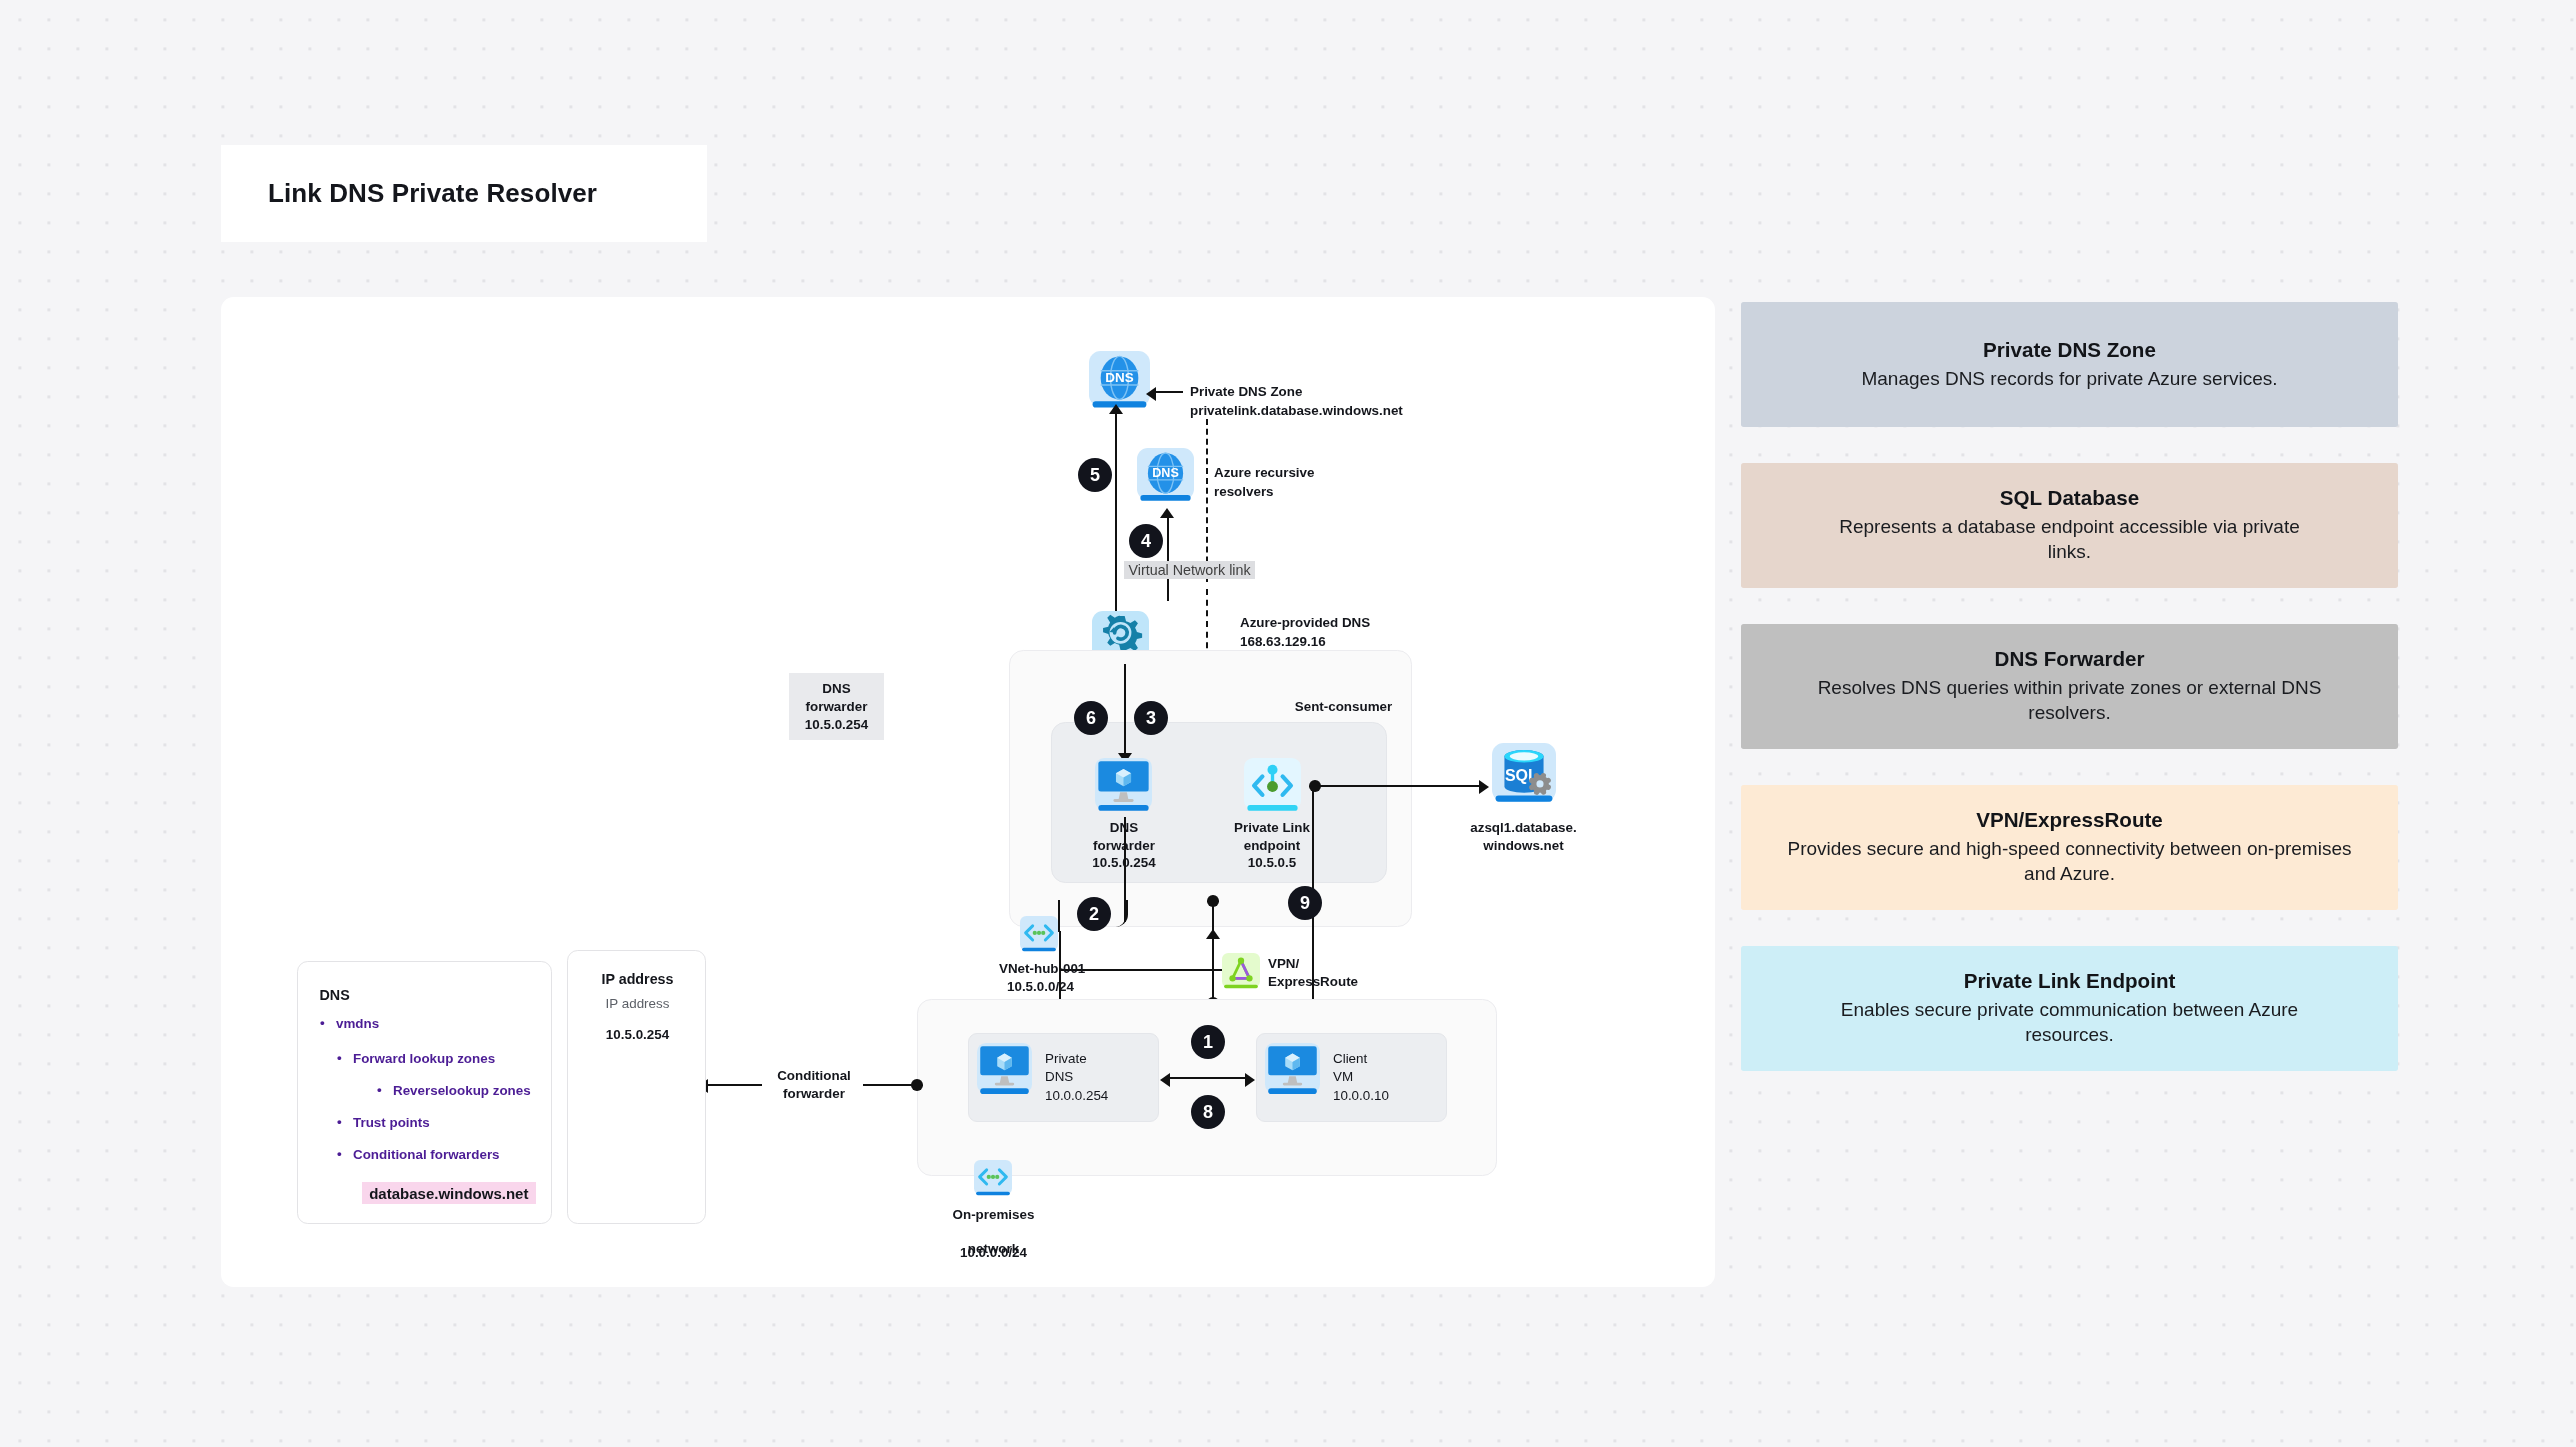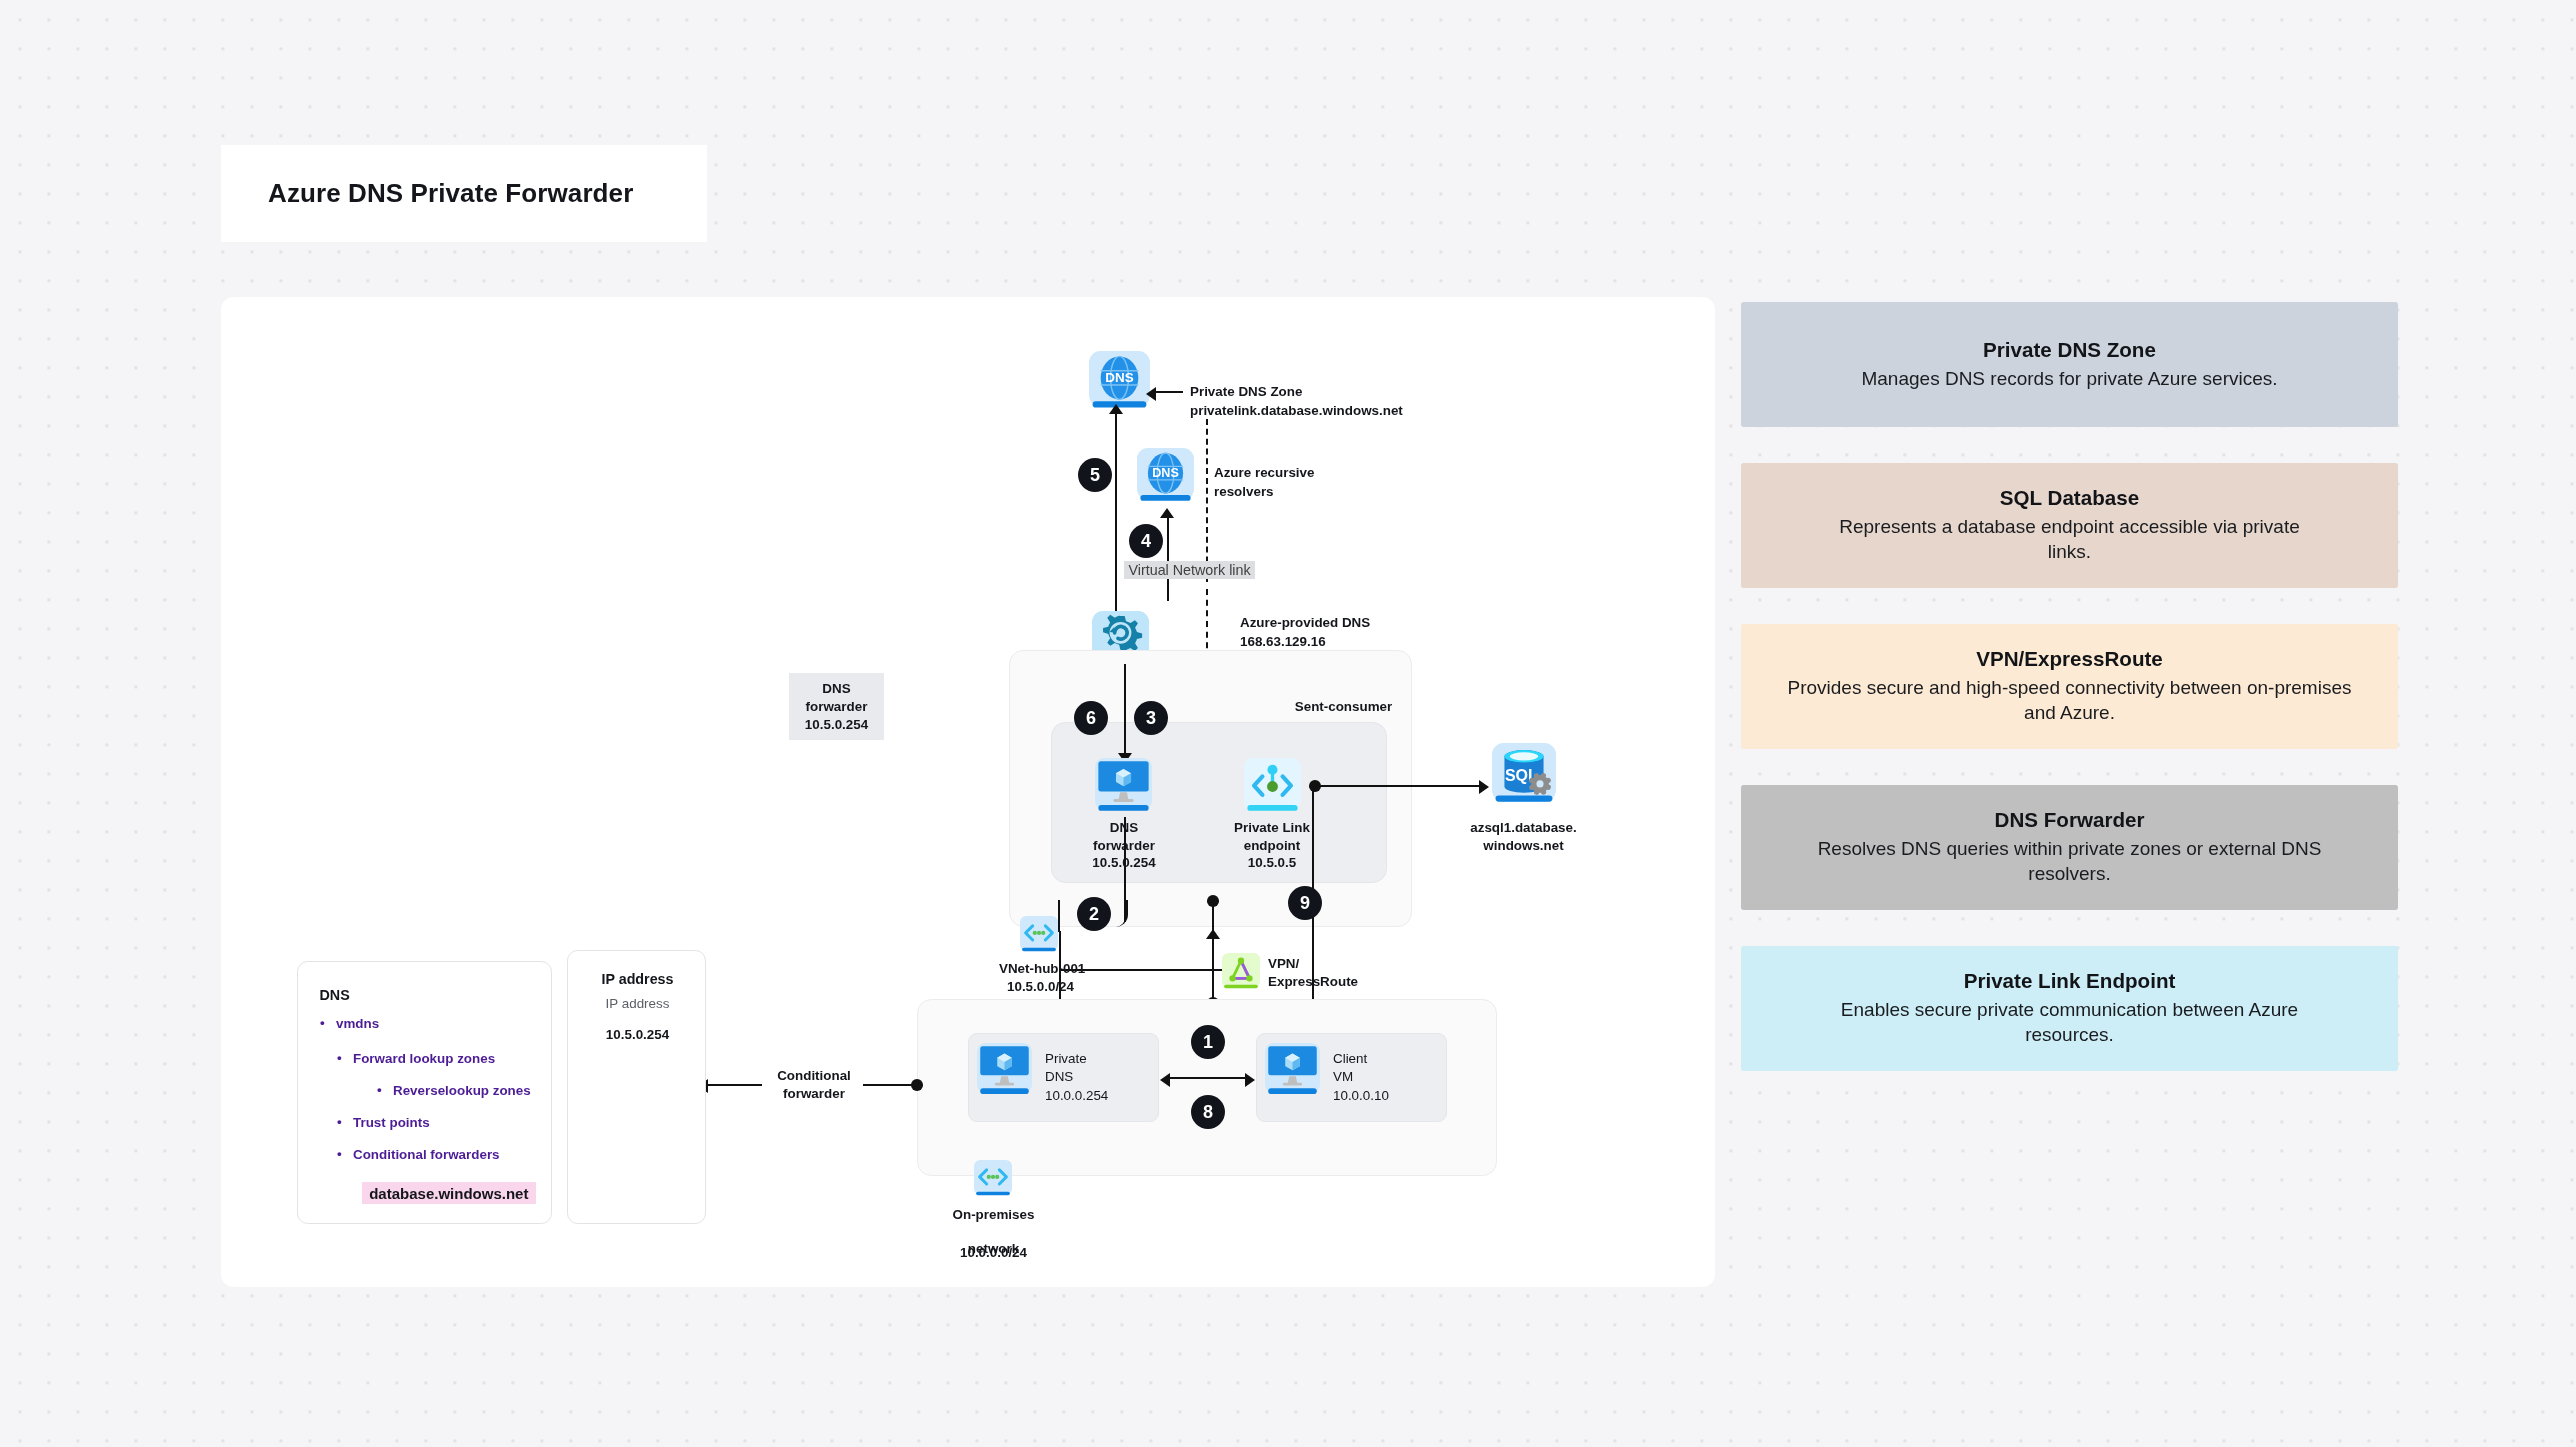--- a/index.html
+++ b/index.html
@@ -113,21 +113,21 @@
   }
   .card .ct { font-size: 20.6px; font-weight: bold; color: #121418; margin-bottom: 3.6px; }
   .card .cd { font-size: 19px; color: #1a1c20; line-height: 1.34; }
 </style>
 </head>
 <body>
 
 <div id="root">
 
   <div class="title-card">
-    <div class="t">Azure DNS Private Forwarder</div>
+    <div class="t">Link DNS Private Resolver</div>
   </div>
 
   <div class="canvas"></div>
 
   <div class="ico" style="left:1089px; top:351px;">
     <svg width="61" height="61" viewBox="0 0 68 68">
       <rect x="0" y="0" width="68" height="62" rx="13" fill="#cfe8fb"></rect>
       <rect x="4" y="56" width="60" height="7" rx="3.5" fill="#0f82df"></rect>
       <ellipse cx="34" cy="30" rx="21" ry="24" fill="#2391e8"></ellipse>
       <g stroke="#7ec3f5" stroke-width="1.6" fill="none">
@@ -396,28 +396,28 @@
 
   <div class="legend">
     <div class="card" style="background:#ccd3dd; height:125px;">
       <div class="ct">Private DNS Zone</div>
       <div class="cd" style="max-width:465px;">Manages DNS records for private Azure services.</div>
     </div>
     <div class="card" style="background:#e6d6cc; height:125px;">
       <div class="ct">SQL Database</div>
       <div class="cd" style="max-width:483px;">Represents a database endpoint accessible via private links.</div>
     </div>
+    <div class="card" style="background:#bfbfbf; height:125px;">
+      <div class="ct">DNS Forwarder</div>
+      <div class="cd" style="max-width:546px;">Resolves DNS queries within private zones or external DNS resolvers.</div>
+    </div>
     <div class="card" style="background:#fdead4; height:125px;">
       <div class="ct">VPN/ExpressRoute</div>
       <div class="cd" style="max-width:573px;">Provides secure and high-speed connectivity between on-premises and Azure.</div>
     </div>
-    <div class="card" style="background:#bfbfbf; height:125px;">
-      <div class="ct">DNS Forwarder</div>
-      <div class="cd" style="max-width:546px;">Resolves DNS queries within private zones or external DNS resolvers.</div>
-    </div>
     <div class="card" style="background:#cdeef7; height:125px;">
       <div class="ct">Private Link Endpoint</div>
       <div class="cd" style="max-width:528px;">Enables secure private communication between Azure resources.</div>
     </div>
   </div>
 
 </div>
 
 
 </body></html>

